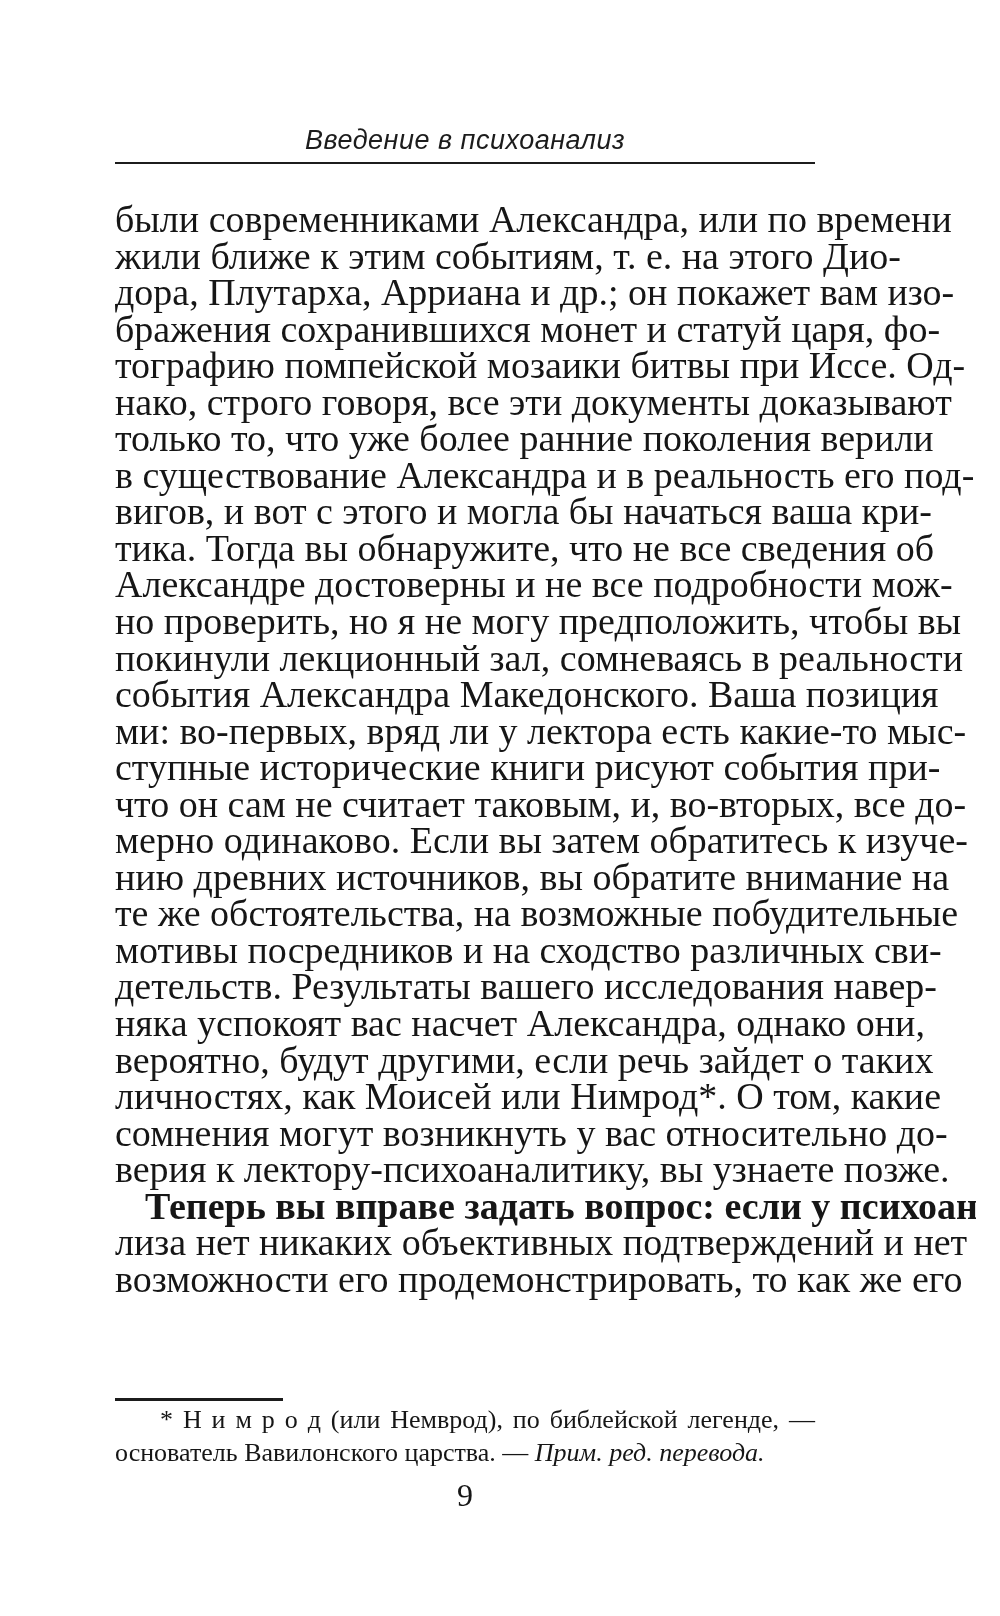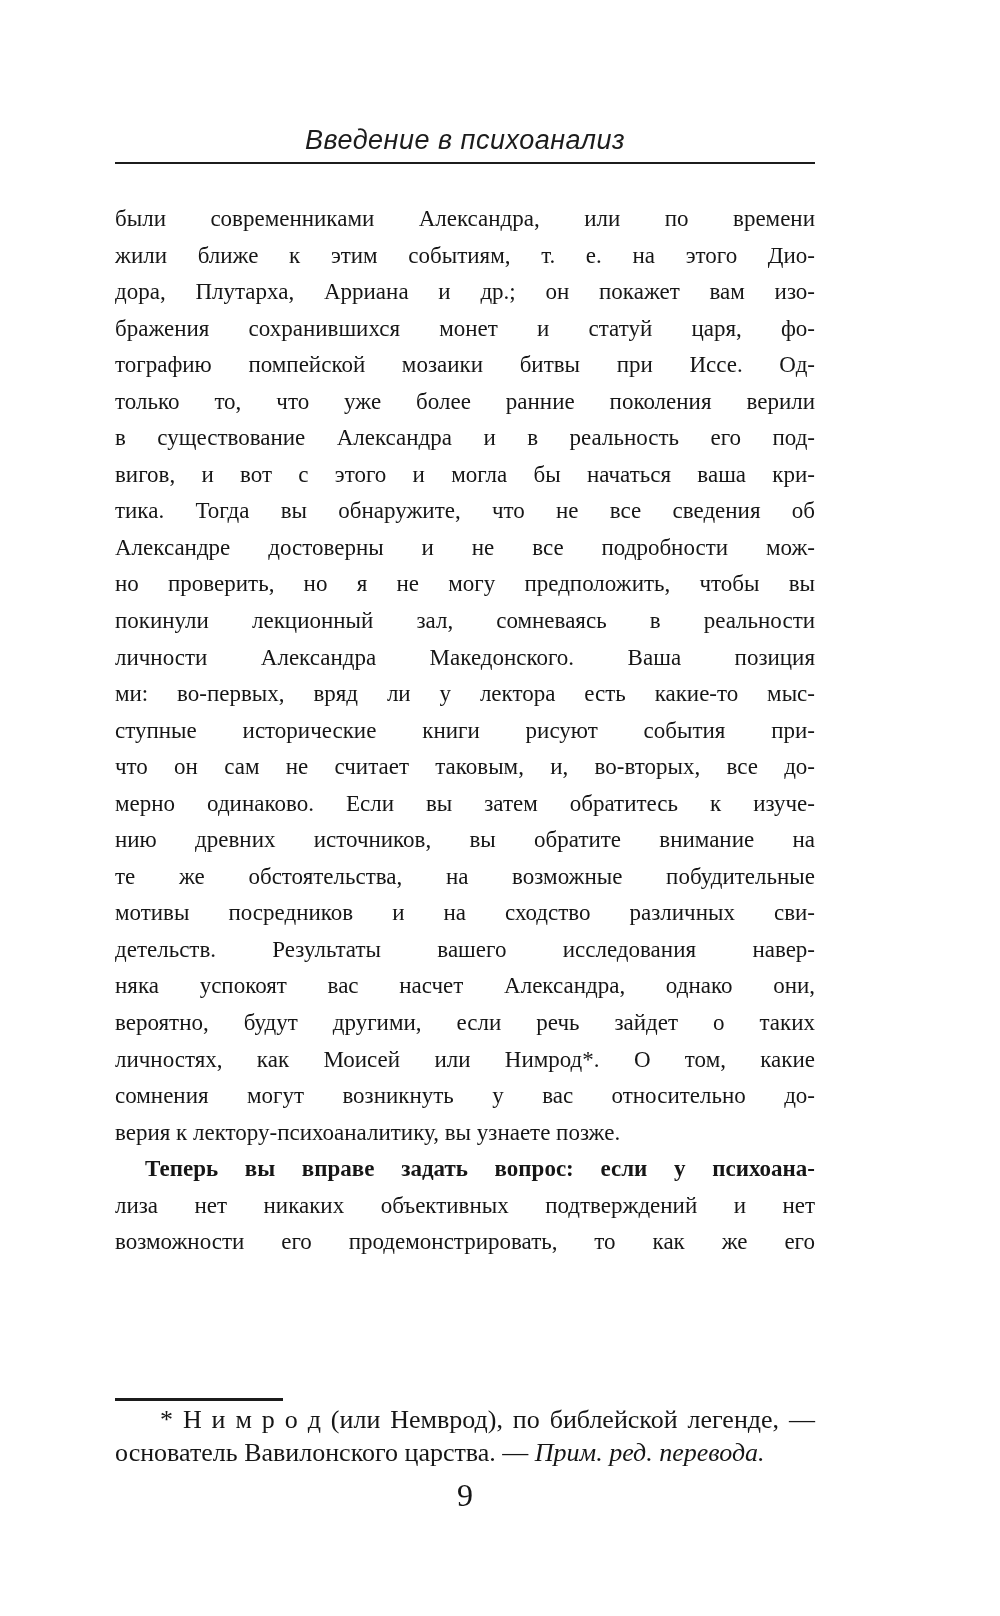--- a/index.html
+++ b/index.html
@@ -35,21 +35,21 @@
     top: 162px;
     width: 700px;
     height: 2px;
     background: #1c1c1c;
   }
   .body-text {
     position: absolute;
     left: 115px;
     top: 201px;
     width: 700px;
-    font-size: 23px;
+    font-size: 38px;
     color: #161616;
   }
   .line {
     height: 36.55px;
     line-height: 36.55px;
     text-align: justify;
     text-align-last: justify;
     white-space: nowrap;
   }
   .line.endpara {
@@ -110,28 +110,29 @@
 
   <div class="running-head">Введение в психоанализ</div>
   <div class="head-rule"></div>
 
   <div class="body-text">
     <div class="line">были современниками Александра, или по времени</div>
     <div class="line">жили ближе к этим событиям, т. е. на этого Дио-</div>
     <div class="line">дора, Плутарха, Арриана и др.; он покажет вам изо-</div>
     <div class="line">бражения сохранившихся монет и статуй царя, фо-</div>
     <div class="line">тографию помпейской мозаики битвы при Иссе. Од-</div>
+    <div class="line">нако, строго говоря, все эти документы доказывают</div>
     <div class="line">только то, что уже более ранние поколения верили</div>
     <div class="line">в существование Александра и в реальность его под-</div>
     <div class="line">вигов, и вот с этого и могла бы начаться ваша кри-</div>
     <div class="line">тика. Тогда вы обнаружите, что не все сведения об</div>
     <div class="line">Александре достоверны и не все подробности мож-</div>
     <div class="line">но проверить, но я не могу предположить, чтобы вы</div>
     <div class="line">покинули лекционный зал, сомневаясь в реальности</div>
-    <div class="line">личности Александра Македонского. Ваша позиция</div>
+    <div class="line">события Александра Македонского. Ваша позиция</div>
     <div class="line">ми: во-первых, вряд ли у лектора есть какие-то мыс-</div>
     <div class="line">ступные исторические книги рисуют события при-</div>
     <div class="line">что он сам не считает таковым, и, во-вторых, все до-</div>
     <div class="line">мерно одинаково. Если вы затем обратитесь к изуче-</div>
     <div class="line">нию древних источников, вы обратите внимание на</div>
     <div class="line">те же обстоятельства, на возможные побудительные</div>
     <div class="line">мотивы посредников и на сходство различных сви-</div>
     <div class="line">детельств. Результаты вашего исследования навер-</div>
     <div class="line">няка успокоят вас насчет Александра, однако они,</div>
     <div class="line">вероятно, будут другими, если речь зайдет о таких</div>

